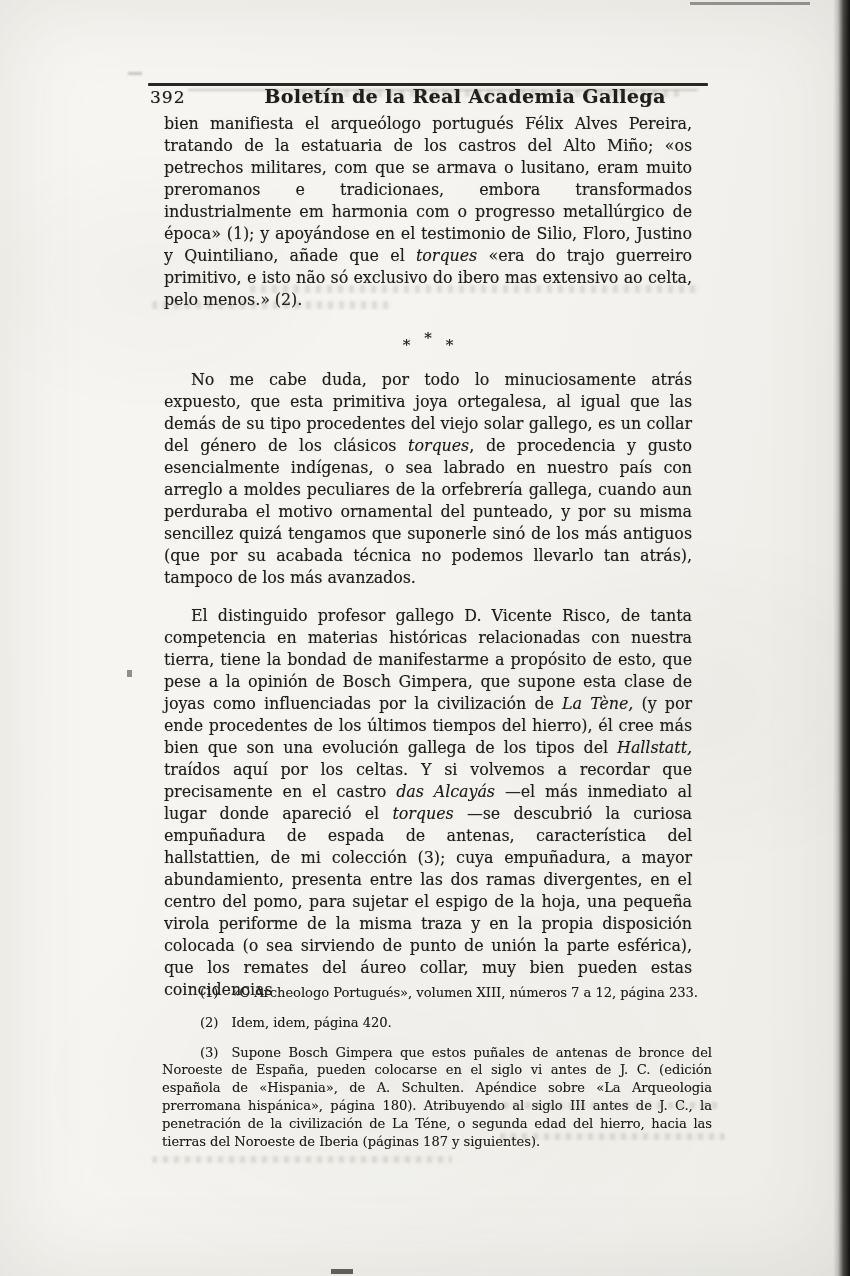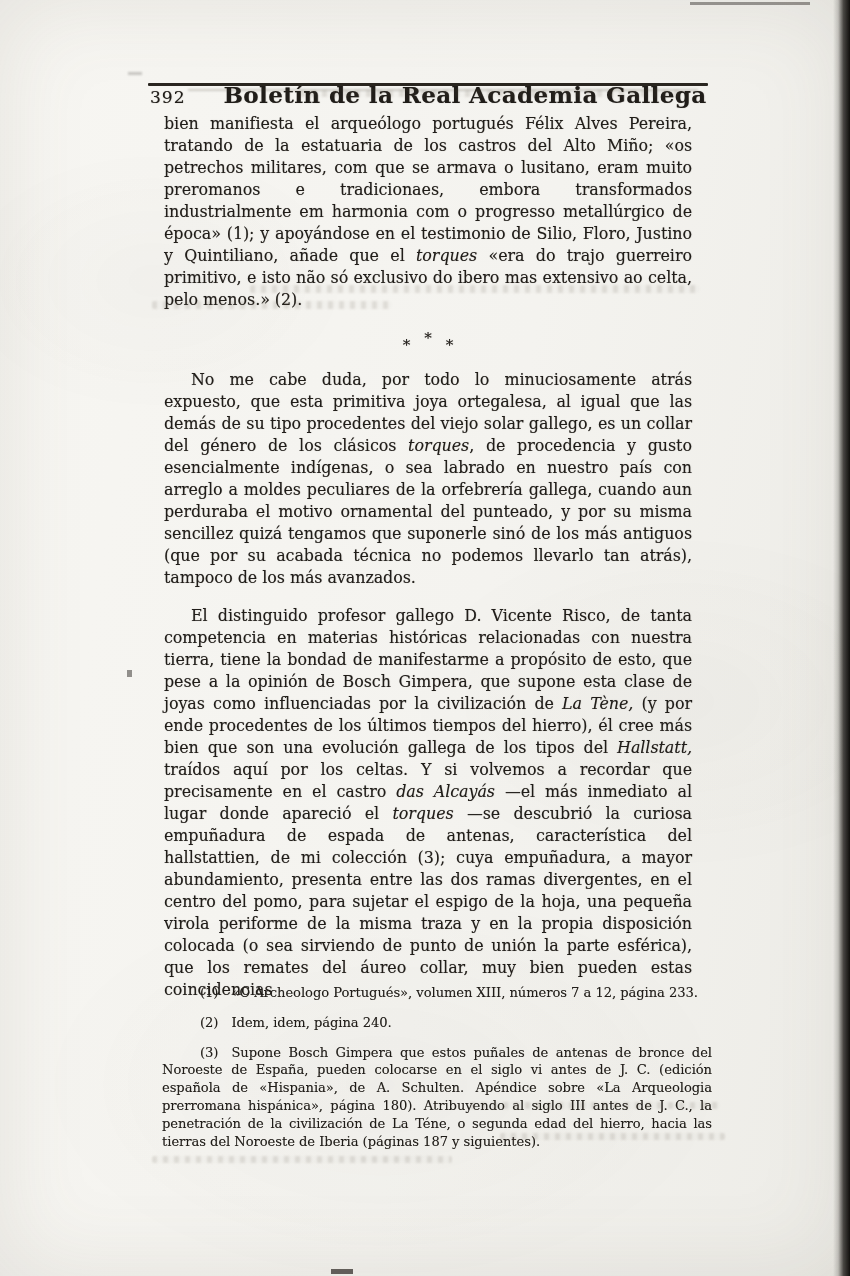--- a/index.html
+++ b/index.html
@@ -24,21 +24,21 @@
   }
 
   .header {
     position: absolute; top: 54px; left: 150px; width: 558px;
     display: flex; align-items: baseline;
     text-shadow: .3px .3px .8px rgba(40,34,28,.5);
   }
   .page-number { width: 72px; font-size: 17px; letter-spacing: 1px; margin-top: 33px; }
   .page-title {
     flex: 1; margin: 0; text-align: center; white-space: nowrap;
-    font-size: 23px; font-weight: bold; letter-spacing: .4px;
+    font-size: 19px; font-weight: bold; letter-spacing: .4px;
   }
 
   .rule {
     position: absolute; top: 83px; left: 148px; width: 560px; height: 3px;
     background: #2a2620; border-radius: 1px;
   }
   .rule::after {
     content: ""; position: absolute; left: 40px; right: 10px; top: 6px; height: 2px;
     background: rgba(70,62,52,.22); filter: blur(1px);
   }
@@ -102,21 +102,21 @@
 
   <main class="body" id="body-text">
       <p class="para"><span>bien manifiesta el arqueólogo portugués Félix Alves Pereira, tratando de la estatuaria de los castros del Alto Miño; «os petrechos militares, com que se armava o lusitano, eram muito preromanos e tradicionaes, embora transformados industrialmente em harmonia com o progresso metallúrgico de época» (1); y apoyándose en el testimonio de Silio, Floro, Justino y Quintiliano, añade que el </span><span class="it">torques</span><span> «era do trajo guerreiro primitivo, e isto não só exclusivo do ibero mas extensivo ao celta, pelo menos.» (2).</span></p>
       <div class="asterism"><span class="ast ast-side">*</span><span class="ast">*</span><span class="ast ast-side">*</span></div>
       <p class="para indent"><span>No me cabe duda, por todo lo minuciosamente atrás expuesto, que esta primitiva joya ortegalesa, al igual que las demás de su tipo procedentes del viejo solar gallego, es un collar del género de los clásicos </span><span class="it">torques</span><span>, de procedencia y gusto esencialmente indígenas, o sea labrado en nuestro país con arreglo a moldes peculiares de la orfebrería gallega, cuando aun perduraba el motivo ornamental del punteado, y por su misma sencillez quizá tengamos que suponerle sinó de los más antiguos (que por su acabada técnica no podemos llevarlo tan atrás), tampoco de los más avanzados.</span></p>
       <p class="para indent"><span>El distinguido profesor gallego D. Vicente Risco, de tanta competencia en materias históricas relacionadas con nuestra tierra, tiene la bondad de manifestarme a propósito de esto, que pese a la opinión de Bosch Gimpera, que supone esta clase de joyas como influenciadas por la civilización de </span><span class="it">La Tène,</span><span> (y por ende procedentes de los últimos tiempos del hierro), él cree más bien que son una evolución gallega de los tipos del </span><span class="it">Hallstatt,</span><span> traídos aquí por los celtas. Y si volvemos a recordar que precisamente en el castro </span><span class="it">das Alcayás</span><span> —el más inmediato al lugar donde apareció el </span><span class="it">torques</span><span> —se descubrió la curiosa empuñadura de espada de antenas, característica del hallstattien, de mi colección (3); cuya empuñadura, a mayor abundamiento, presenta entre las dos ramas divergentes, en el centro del pomo, para sujetar el espigo de la hoja, una pequeña virola periforme de la misma traza y en la propia disposición colocada (o sea sirviendo de punto de unión la parte esférica), que los remates del áureo collar, muy bien pueden estas coincidencias</span></p>
     </main>
 
   <footer class="footnotes" id="footnotes">
       <p class="fnote"><span class="fn-label">(1)</span><span>«O Archeologo Portugués», volumen XIII, números 7 a 12, página 233.</span></p>
-      <p class="fnote"><span class="fn-label">(2)</span><span>Idem, idem, página 240.</span></p>
+      <p class="fnote"><span class="fn-label">(2)</span><span>Idem, idem, página 420.</span></p>
       <p class="fnote"><span class="fn-label">(3)</span><span>Supone Bosch Gimpera que estos puñales de antenas de bronce del Noroeste de España, pueden colocarse en el siglo vi antes de J. C. (edición española de «Hispania», de A. Schulten. Apéndice sobre «La Arqueologia prerromana hispánica», página 180). Atribuyendo al siglo III antes de J. C., la penetración de la civilización de La Téne, o segunda edad del hierro, hacia las tierras del Noroeste de Iberia (páginas 187 y siguientes).</span></p>
     </footer>
 
   <div class="scan-edge"></div>
   <div class="smudge dots s-rule"></div>
   <div class="smudge dots s-p1a"></div>
   <div class="smudge dots s-p1b"></div>
   <div class="smudge dots s-fn"></div>
   <div class="smudge dots s-b1"></div>
   <div class="smudge dots s-b2"></div>

